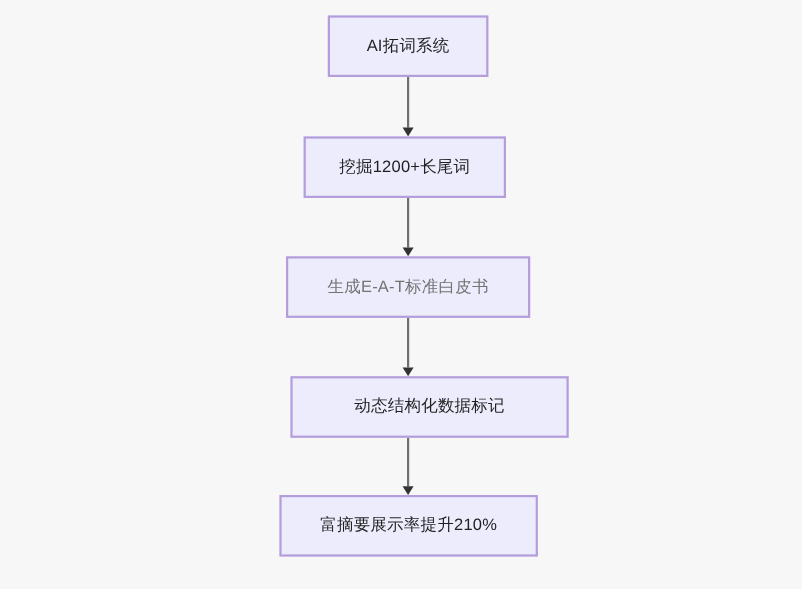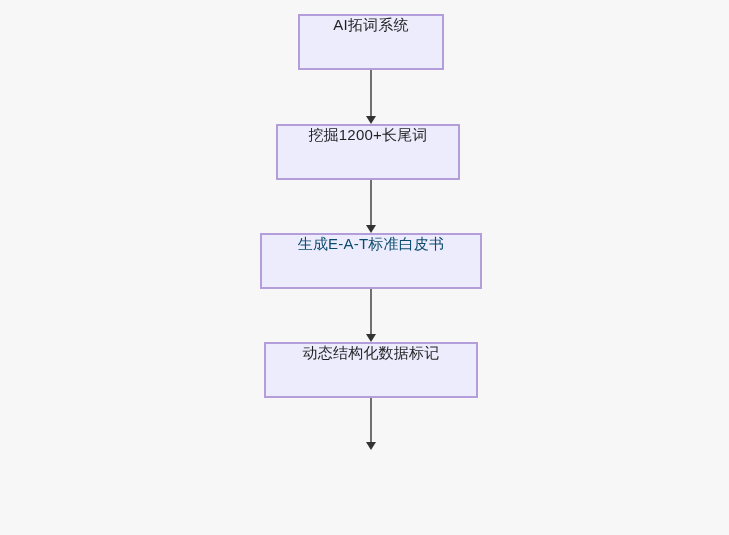--- a/index.html
+++ b/index.html
@@ -18,20 +18,21 @@
     width: 729px;
     height: 535px;
   }
   .node {
     position: absolute;
     box-sizing: border-box;
     background: #ececfd;
     border: 2px solid #b39ddb;
     border-radius: 0;
     display: flex;
+    align-items: center;
     justify-content: center;
     color: #1f2020;
     font-size: 15px;
     line-height: 1.2;
     letter-spacing: 0.2px;
     white-space: nowrap;
   }
   .connector {
     position: absolute;
     width: 2px;
@@ -64,22 +65,25 @@
   <div class="arrowhead" style="left: 366px; top: 442px; border-top-color: rgb(51, 51, 51);"></div>
 
   <div class="node" style="left: 298px; top: 14px; width: 146px; height: 56px; background: rgb(236, 236, 253); border-color: rgb(179, 157, 219); color: rgb(31, 32, 32);">
     <span>AI拓词系统</span>
   </div>
 
   <div class="node" style="left: 276px; top: 124px; width: 184px; height: 56px; background: rgb(236, 236, 253); border-color: rgb(179, 157, 219); color: rgb(31, 32, 32);">
     <span>挖掘1200+长尾词</span>
   </div>
 
-  <div class="node" style="left: 260px; top: 233px; width: 222px; height: 56px; background: rgb(236, 236, 253); border-color: rgb(179, 157, 219); color: #0c4a6e;">
+  <div class="node" style="left: 260px; top: 233px; width: 222px; height: 56px; background: rgb(236, 236, 253); border-color: rgb(179, 157, 219); color: #737373;">
     <span>生成E-A-T标准白皮书</span>
   </div>
 
-  <div class="node" style="left: 264px; top: 342px; width: 214px; height: 56px; background: rgb(236, 236, 253); border-color: rgb(179, 157, 219); color: rgb(31, 32, 32);">
+  <div class="node" style="left: 264px; top: 342px; width: 253px; height: 56px; background: rgb(236, 236, 253); border-color: rgb(179, 157, 219); color: rgb(31, 32, 32);">
     <span>动态结构化数据标记</span>
   </div>
 
+  <div class="node" style="left: 254px; top: 450px; width: 235px; height: 56px; background: rgb(236, 236, 253); border-color: rgb(179, 157, 219); color: rgb(31, 32, 32);">
+    <span>富摘要展示率提升210%</span>
+  </div>
 
 </div>
 
 </body></html>

